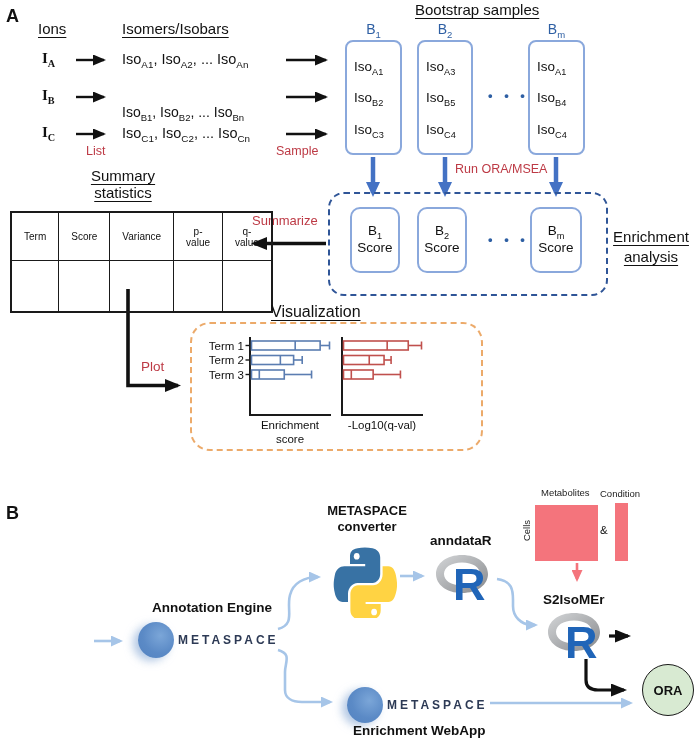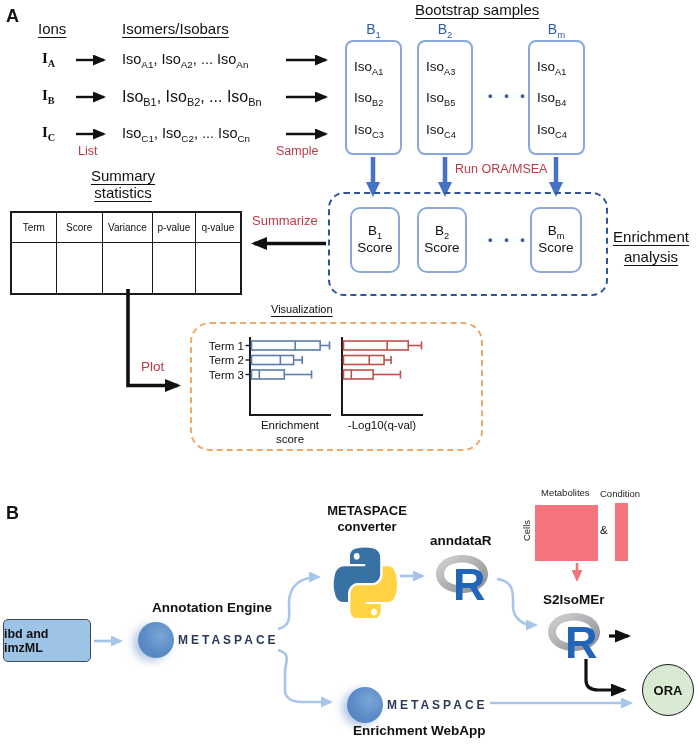--- a/index.html
+++ b/index.html
@@ -16,21 +16,21 @@
   .rbox{border:2px solid var(--boxborder);border-radius:8px;background:#fff;box-sizing:border-box;}
   .bootBox{display:flex;flex-direction:column;justify-content:space-evenly;padding-left:7px;font-size:13.5px;}
   .bLabel{color:var(--bluelabel);font-size:14px;text-align:center;}
   .dots{color:var(--bluelabel);font-weight:bold;font-size:13px;letter-spacing:4px;white-space:nowrap;}
   .scoreBox{display:flex;flex-direction:column;justify-content:center;align-items:center;font-size:13.5px;line-height:1.25;border-radius:10px;}
   
   .dashedBlue{border:2.2px dashed var(--bluedash);border-radius:16px;}
   .dashedOrange{border:2.2px dashed var(--orange);border-radius:20px;}
   
   table.sum{border-collapse:collapse;width:232px;}
-  table.sum th{border:1.6px solid #1a1a1a;font-size:10px;font-weight:normal;height:23px;padding:3px;text-align:center;}
+  table.sum th{border:1.6px solid #1a1a1a;font-size:10px;font-weight:normal;height:23px;padding:12px;text-align:center;}
   table.sum td{border:1.6px solid #1a1a1a;height:50px;padding:0;}
   table.sum{border:2px solid #1a1a1a;}
   
   .ibdBox{background:var(--lightblue);border:1.6px solid #3f4a55;border-radius:5px;
           display:flex;align-items:center;justify-content:center;font-weight:bold;font-size:12.5px;box-sizing:border-box;}
   .msCircle{border-radius:50%;
             background:radial-gradient(circle at 62% 38%, #7ba6d8 0%, #5b8ac6 55%, #5282c0 100%);
             box-shadow:-5px 3px 9px rgba(138,170,214,0.65);}
   .msWord{font-weight:bold;font-size:12px;letter-spacing:3px;color:var(--navy);white-space:nowrap;}
   .bBold{font-weight:bold;font-size:13.5px;white-space:nowrap;}
@@ -136,26 +136,26 @@
   </svg>
 
   <div class="abs panelLabel" style="left:6px;top:6px">A</div>
   <div class="abs heading u" style="left:38px;top:20px">Ions</div>
   <div class="abs heading u" style="left:122px;top:20px">Isomers/Isobars</div>
 
   <div id="ion-rows">
       <div class="abs" style="left: 42px; top: 50px; width: 30px; font-family: &quot;Liberation Serif&quot;, serif; font-weight: bold; font-size: 15px;">I<sub>A</sub></div>
       <div class="abs" style="left: 122px; top: 51px; font-size: 14.5px; white-space: nowrap; text-align: right;">Iso<sub>A1</sub>, Iso<sub>A2</sub>, ... Iso<sub>An</sub></div>
       <div class="abs" style="left: 42px; top: 87px; width: 30px; font-family: &quot;Liberation Serif&quot;, serif; font-weight: bold; font-size: 15px;">I<sub>B</sub></div>
-      <div class="abs" style="left: 122px; top: 88px; font-size: 16px; white-space: nowrap;">Iso<sub>B1</sub>, Iso<sub>B2</sub>, ... Iso<sub>Bn</sub></div>
+      <div class="abs" style="left: 122px; top: 104px; font-size: 14px; white-space: nowrap;">Iso<sub>B1</sub>, Iso<sub>B2</sub>, ... Iso<sub>Bn</sub></div>
       <div class="abs" style="left: 42px; top: 124px; width: 30px; font-family: &quot;Liberation Serif&quot;, serif; font-weight: bold; font-size: 15px;">I<sub>C</sub></div>
       <div class="abs" style="left: 122px; top: 125px; font-size: 14.5px; white-space: nowrap;">Iso<sub>C1</sub>, Iso<sub>C2</sub>, ... Iso<sub>Cn</sub></div>
     </div>
 
-  <div class="abs red redlbl" style="left:78px;top:144px">List</div>
+  <div class="abs red redlbl" style="left:86px;top:144px">List</div>
   <div class="abs red redlbl" style="left:276px;top:144px">Sample</div>
 
   <div class="abs heading u" style="left:415px;top:1px">Bootstrap samples</div>
   <div id="bootstrap-boxes">
       <div class="abs bLabel" style="left: 345px; top: 21px; width: 57px;">B<sub>1</sub></div>
       <div class="abs rbox bootBox" style="left: 345px; top: 40px; width: 57px; height: 115px;">
         <span>Iso<sub>A1</sub></span>
         <span>Iso<sub>B2</sub></span>
         <span>Iso<sub>C3</sub></span>
       </div>
@@ -222,26 +222,25 @@
             <td></td>
             <td></td>
             <td></td>
           </tr>
         </tbody>
     </table>
   </div>
 
   <div class="abs red" style="left:141px;top:359px;font-size:13.5px">Plot</div>
 
-  <div class="abs heading u" style="left:271px;top:303px;font-size:11px">Visualization</div>
+  <div class="abs heading u" style="left:271px;top:303px;font-size:16px">Visualization</div>
   <div class="abs dashedOrange" style="left:190px;top:322px;width:289px;height:125px"></div>
 
   <div class="abs panelLabel" style="left:6px;top:503px">B</div>
 
-  <div class="abs ibdBox" style="left:3px;top:619px;width:88px;height:43px">ibd and imzML</div>
 
   <div class="abs bBold" style="left:152px;top:600px">Annotation Engine</div>
   <div class="abs msCircle" style="left:138px;top:622px;width:36px;height:36px"></div>
   <div class="abs msWord" style="left:178px;top:633px">METASPACE</div>
 
   <div class="abs bBold center" style="left:322px;top:503px;width:90px;font-size:13px;line-height:1.25">
     <span>METASPACE</span><br>
     <span>converter</span>
   </div>
 

